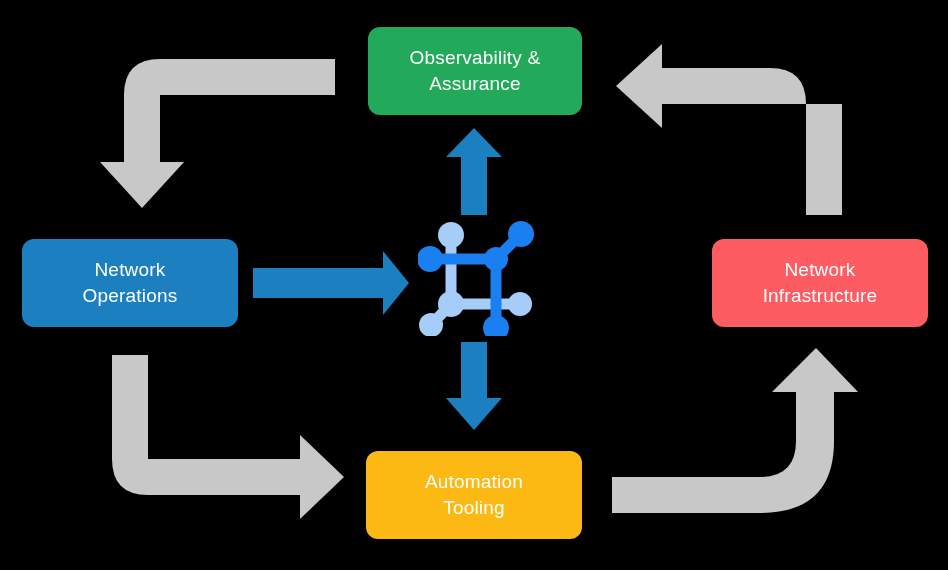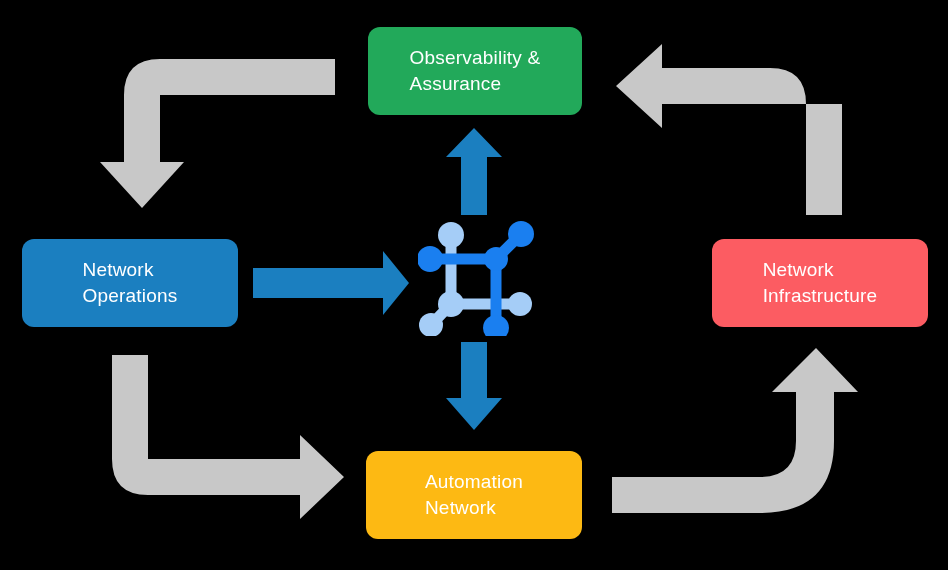--- a/index.html
+++ b/index.html
@@ -5,20 +5,21 @@
   html,body{margin:0;padding:0;background:#000;}
   body{width:948px;height:570px;overflow:hidden;font-family:"Liberation Sans",sans-serif;}
   #stage{position:relative;width:948px;height:570px;background:#000;}
 
   .box{
     position:absolute;
     border-radius:12px;
     display:flex;
     align-items:center;
     justify-content:center;
+    text-align:center;
     color:#ffffff;
     font-size:19px;
     line-height:1.35;
     font-weight:400;
     letter-spacing:.2px;
     box-sizing:border-box;
     padding:6px 10px;
     white-space:pre-line;
   }
 
@@ -123,15 +124,15 @@
   <div class="box" id="box-observability">Observability &amp;
 Assurance</div>
 
   <div class="box" id="box-netops">Network
 Operations</div>
 
   <div class="box" id="box-netinfra">Network
 Infrastructure</div>
 
   <div class="box" id="box-automation">Automation
-Network</div>
+Tooling</div>
 
 </div>
 
 </body></html>

